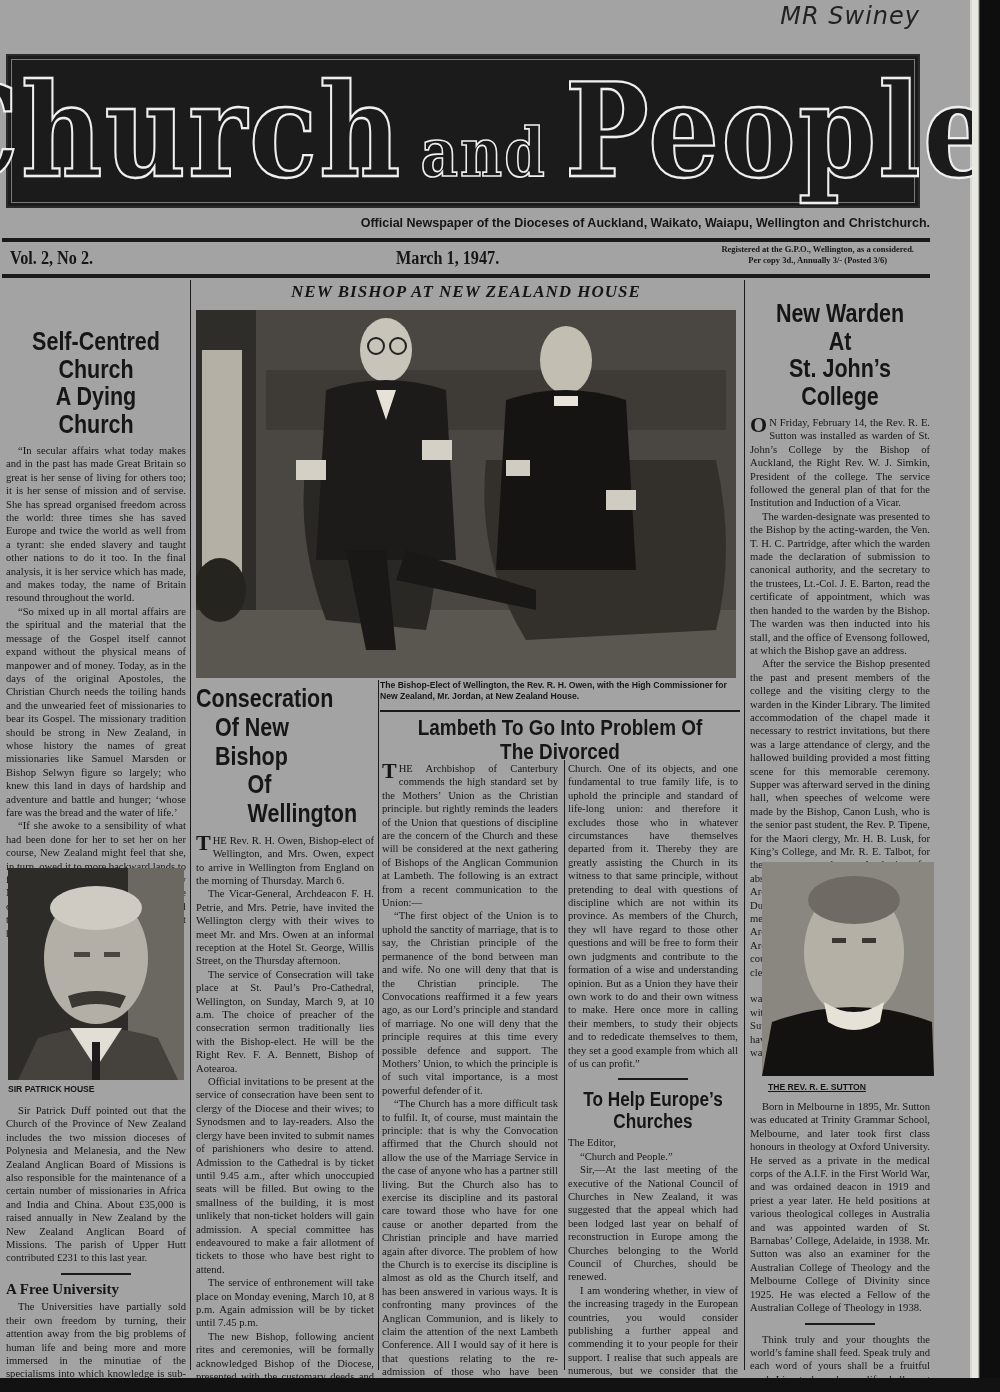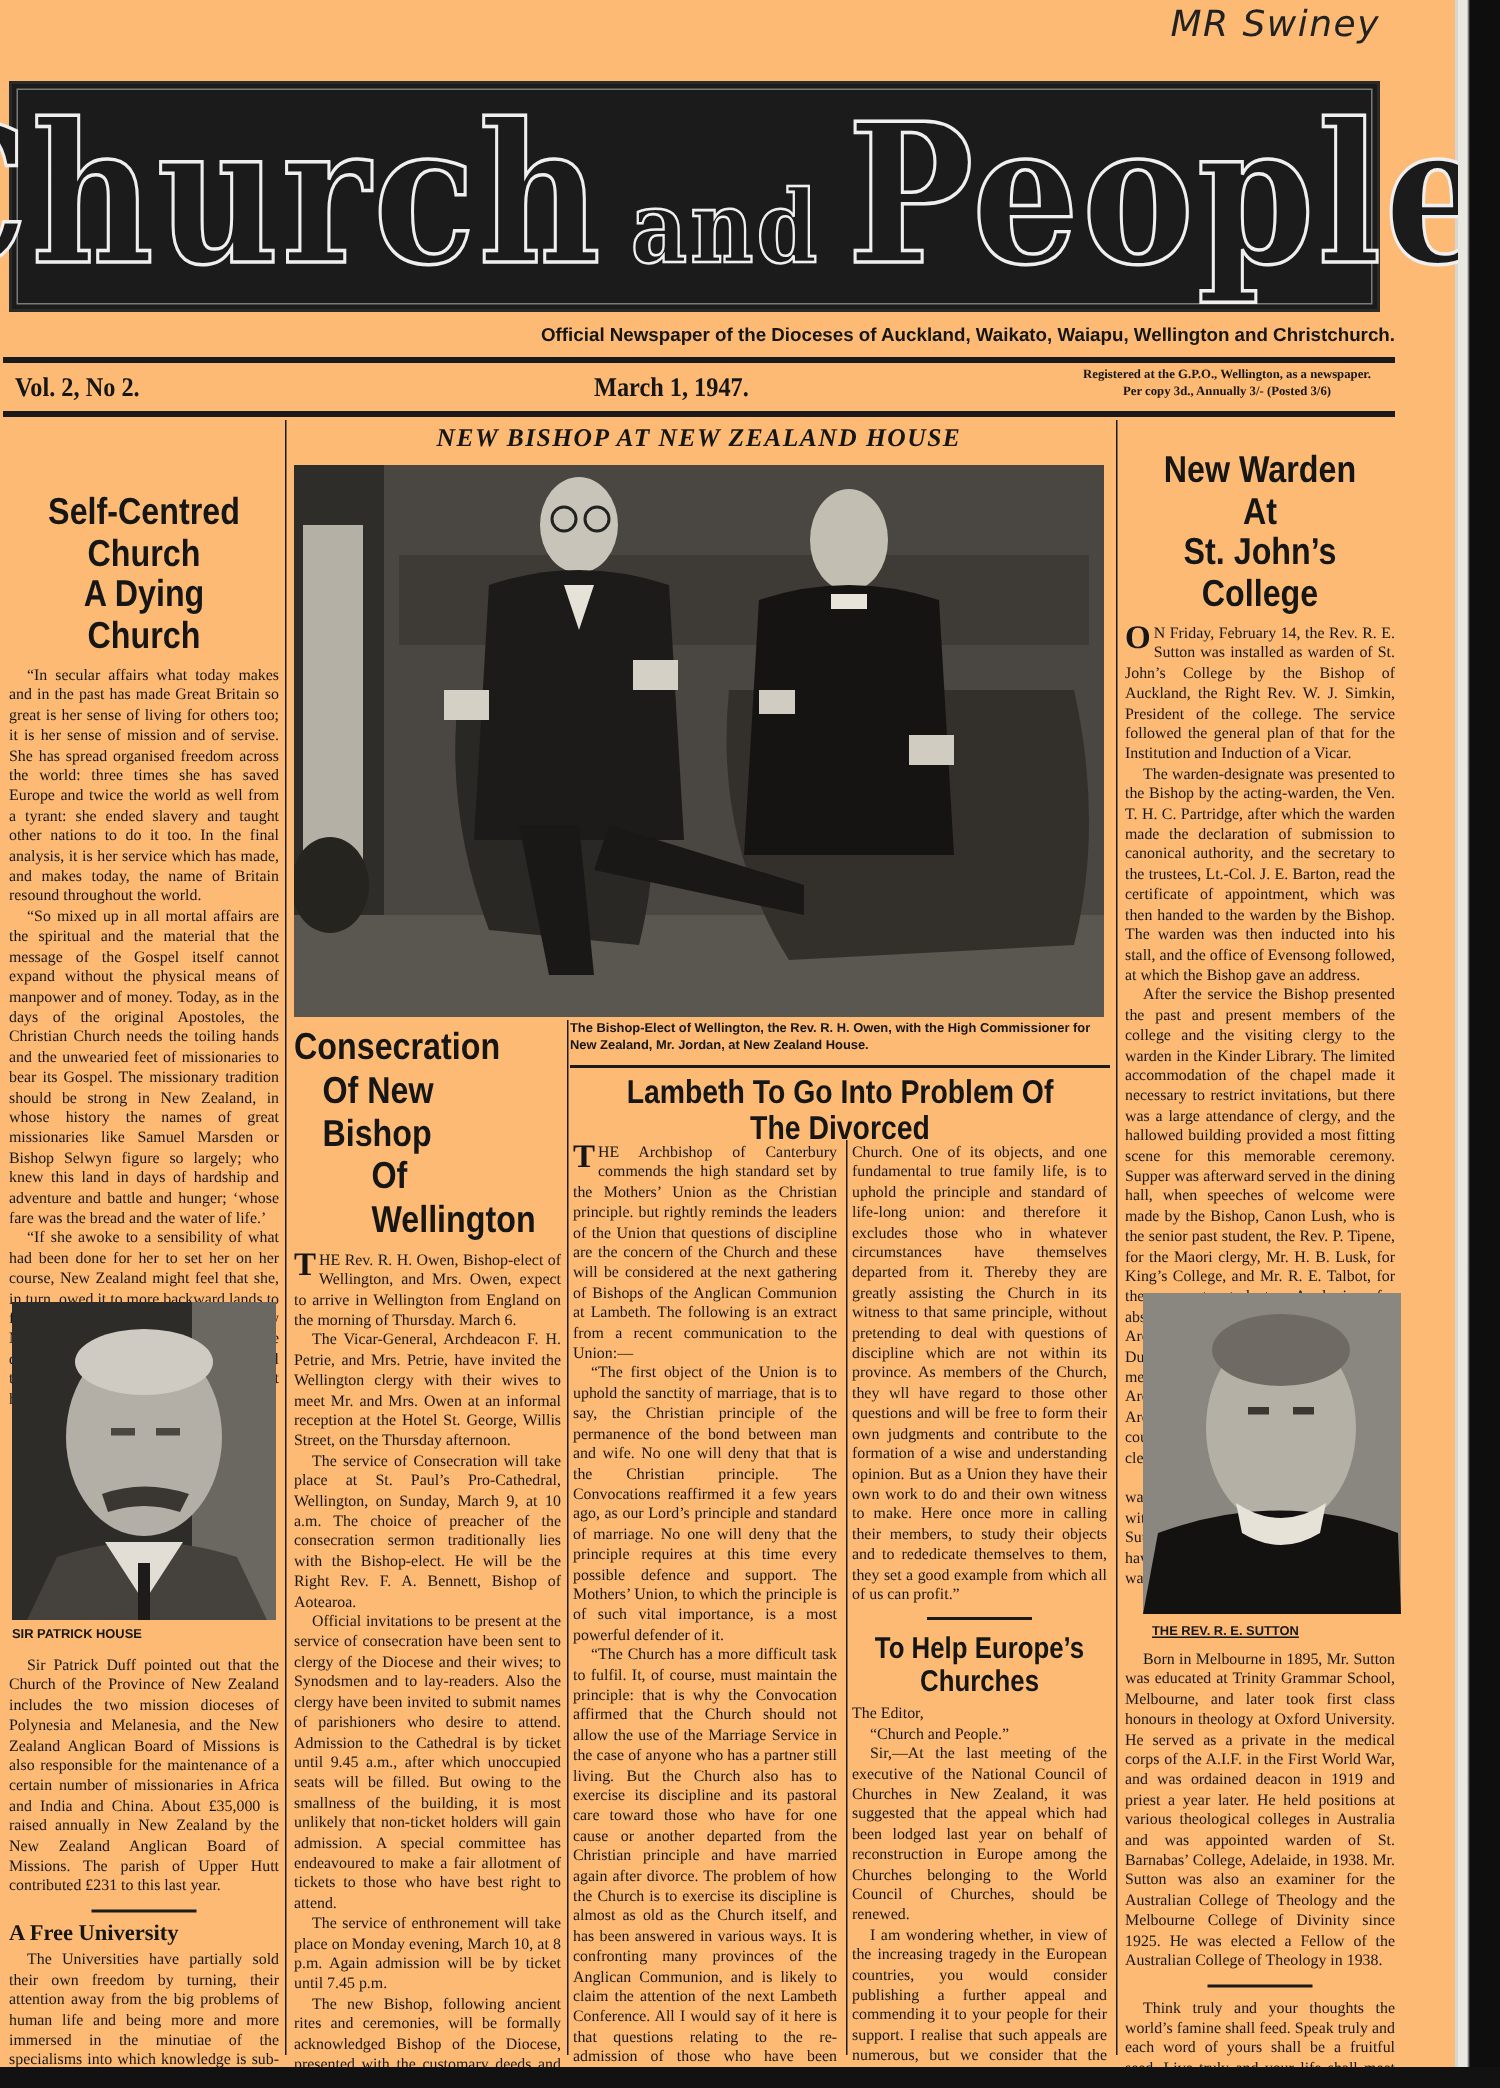--- a/index.html
+++ b/index.html
@@ -5,21 +5,21 @@
   * { box-sizing: border-box; margin: 0; padding: 0; }
   html, body { width: 1000px; height: 1392px; overflow: hidden; }
   body {
     background: #1a1a1a;
     font-family: "Liberation Serif", "DejaVu Serif", serif;
     color: #161616;
     position: relative;
   }
   .page {
     position: absolute; left: 0; top: 0; width: 972px; height: 1378px;
-    background: #fdba74;
+    background: #a3a3a3;
     border-right: 2px solid #d8d6d0;
   }
   .page-right-shadow {
     position: absolute; left: 972px; top: 0; width: 28px; height: 1392px;
     background: linear-gradient(to right, #e8e7e2 0px, #e8e7e2 6px, #0e0e0e 8px, #0e0e0e 100%);
   }
   .page-bottom {
     position: absolute; left: 0; top: 1378px; width: 1000px; height: 14px; background: #121212;
   }
   .handwriting {
@@ -93,21 +93,21 @@
     </div>
   </div>
 
   <div class="subtitle">Official Newspaper of the Dioceses of Auckland, Waikato, Waiapu, Wellington and Christchurch.</div>
 
   <div class="rule-thick" style="top:238px"></div>
   <div class="dateline">
     <div class="volno">Vol. 2, No 2.</div>
     <div class="date">March 1, 1947.</div>
     <div class="registered">
-      <div>Registered at the G.P.O., Wellington, as a newspaper.</div>
+      <div>Registered at the G.P.O., Wellington, as a considered.</div>
       <div>Per copy 3d., Annually 3/- (Posted 3/6)</div>
     </div>
   </div>
   <div class="rule-thick" style="top:274px"></div>
 
   <div class="col" style="left:6px; top:284px; width:180px;margin-top:44px;">
     <div class="headline h-big">
       <div>Self-Centred Church</div>
       <div>A Dying Church</div>
     </div>

